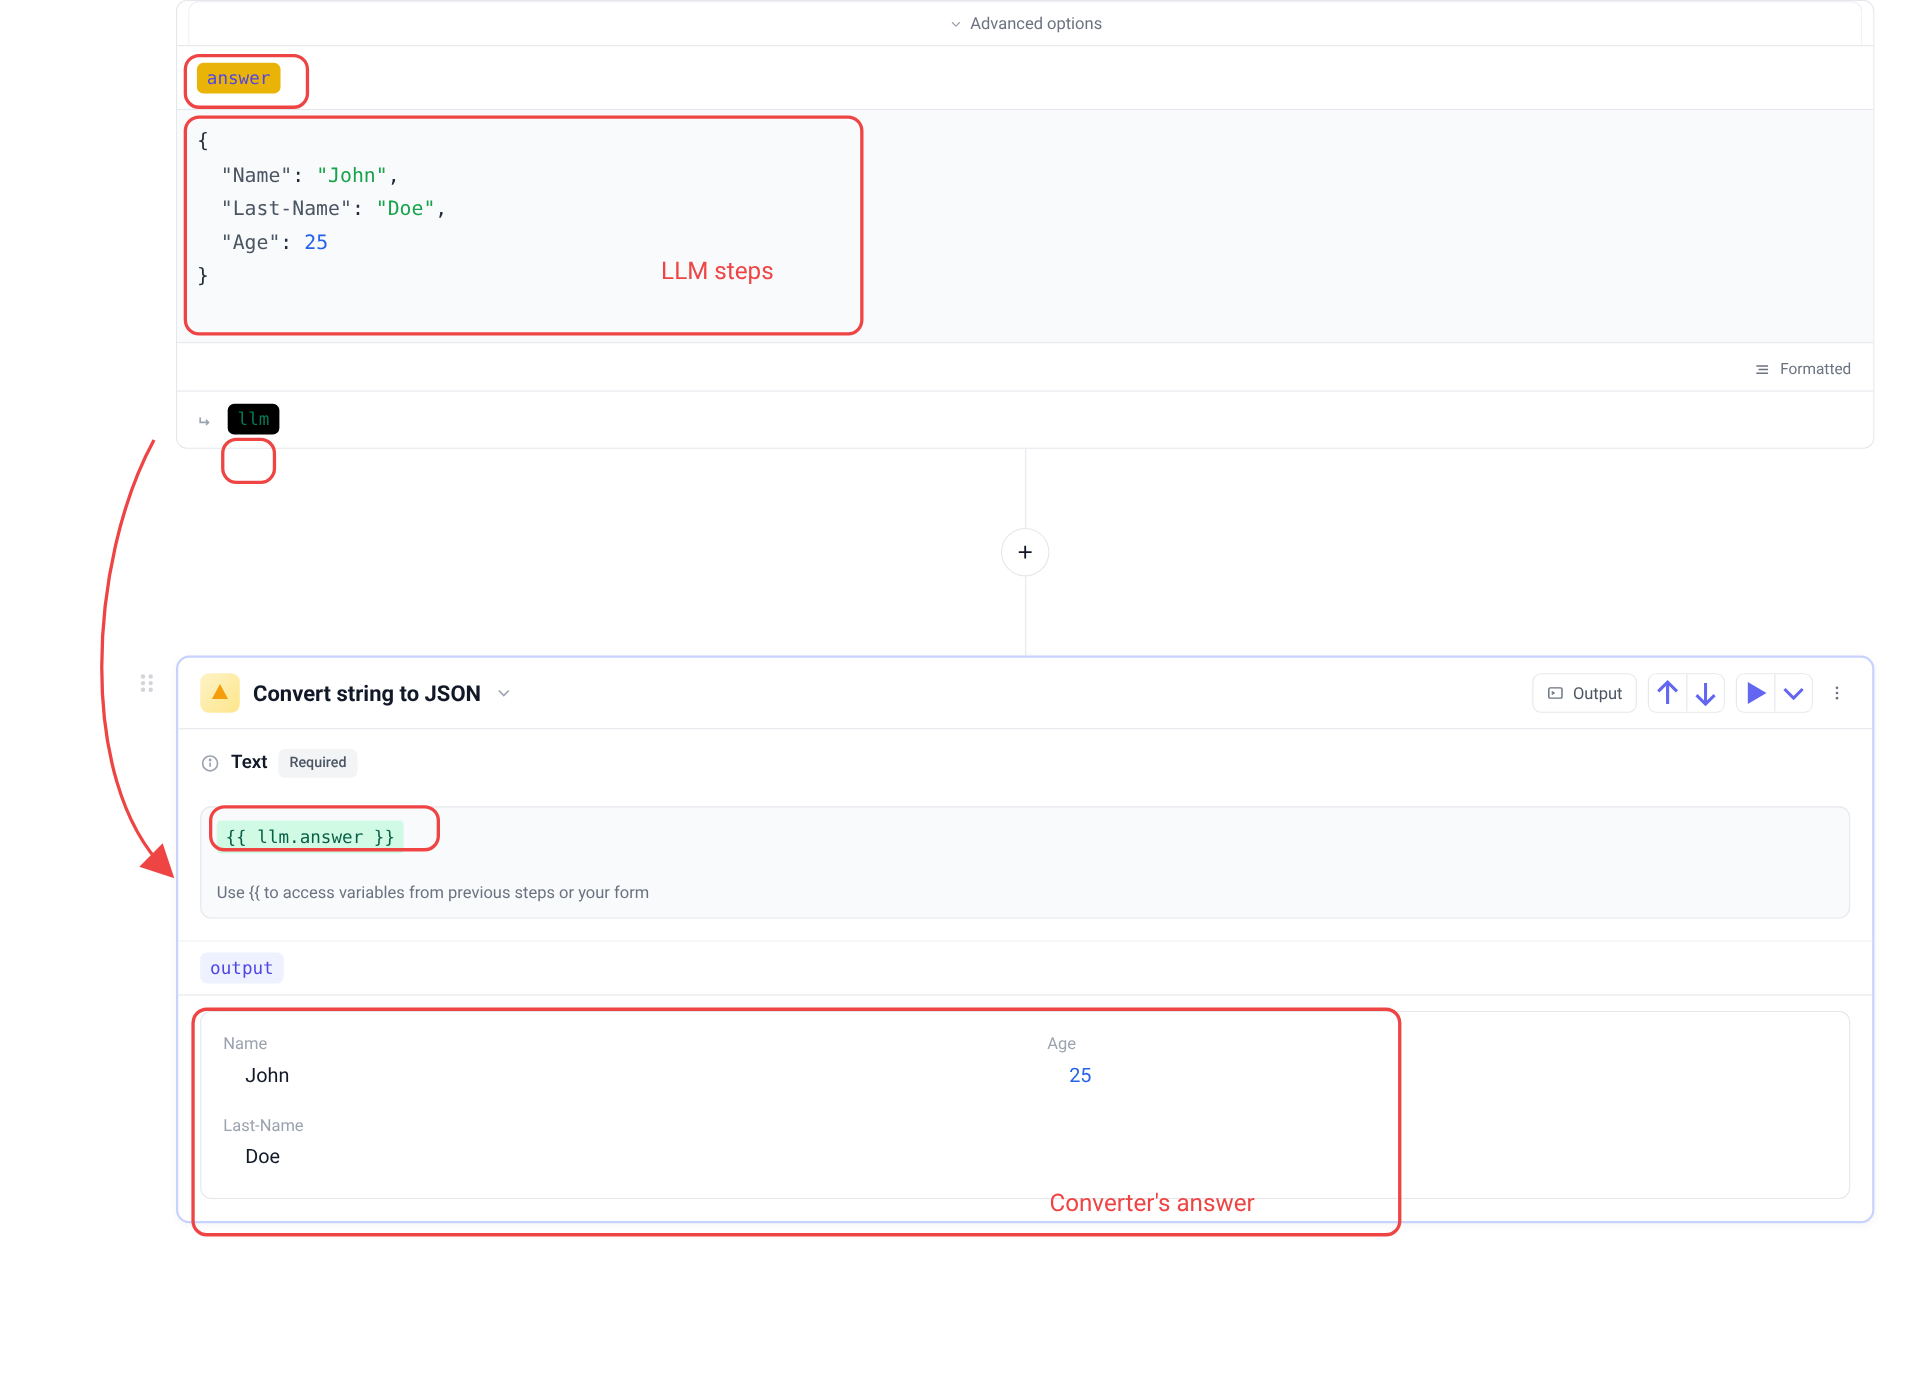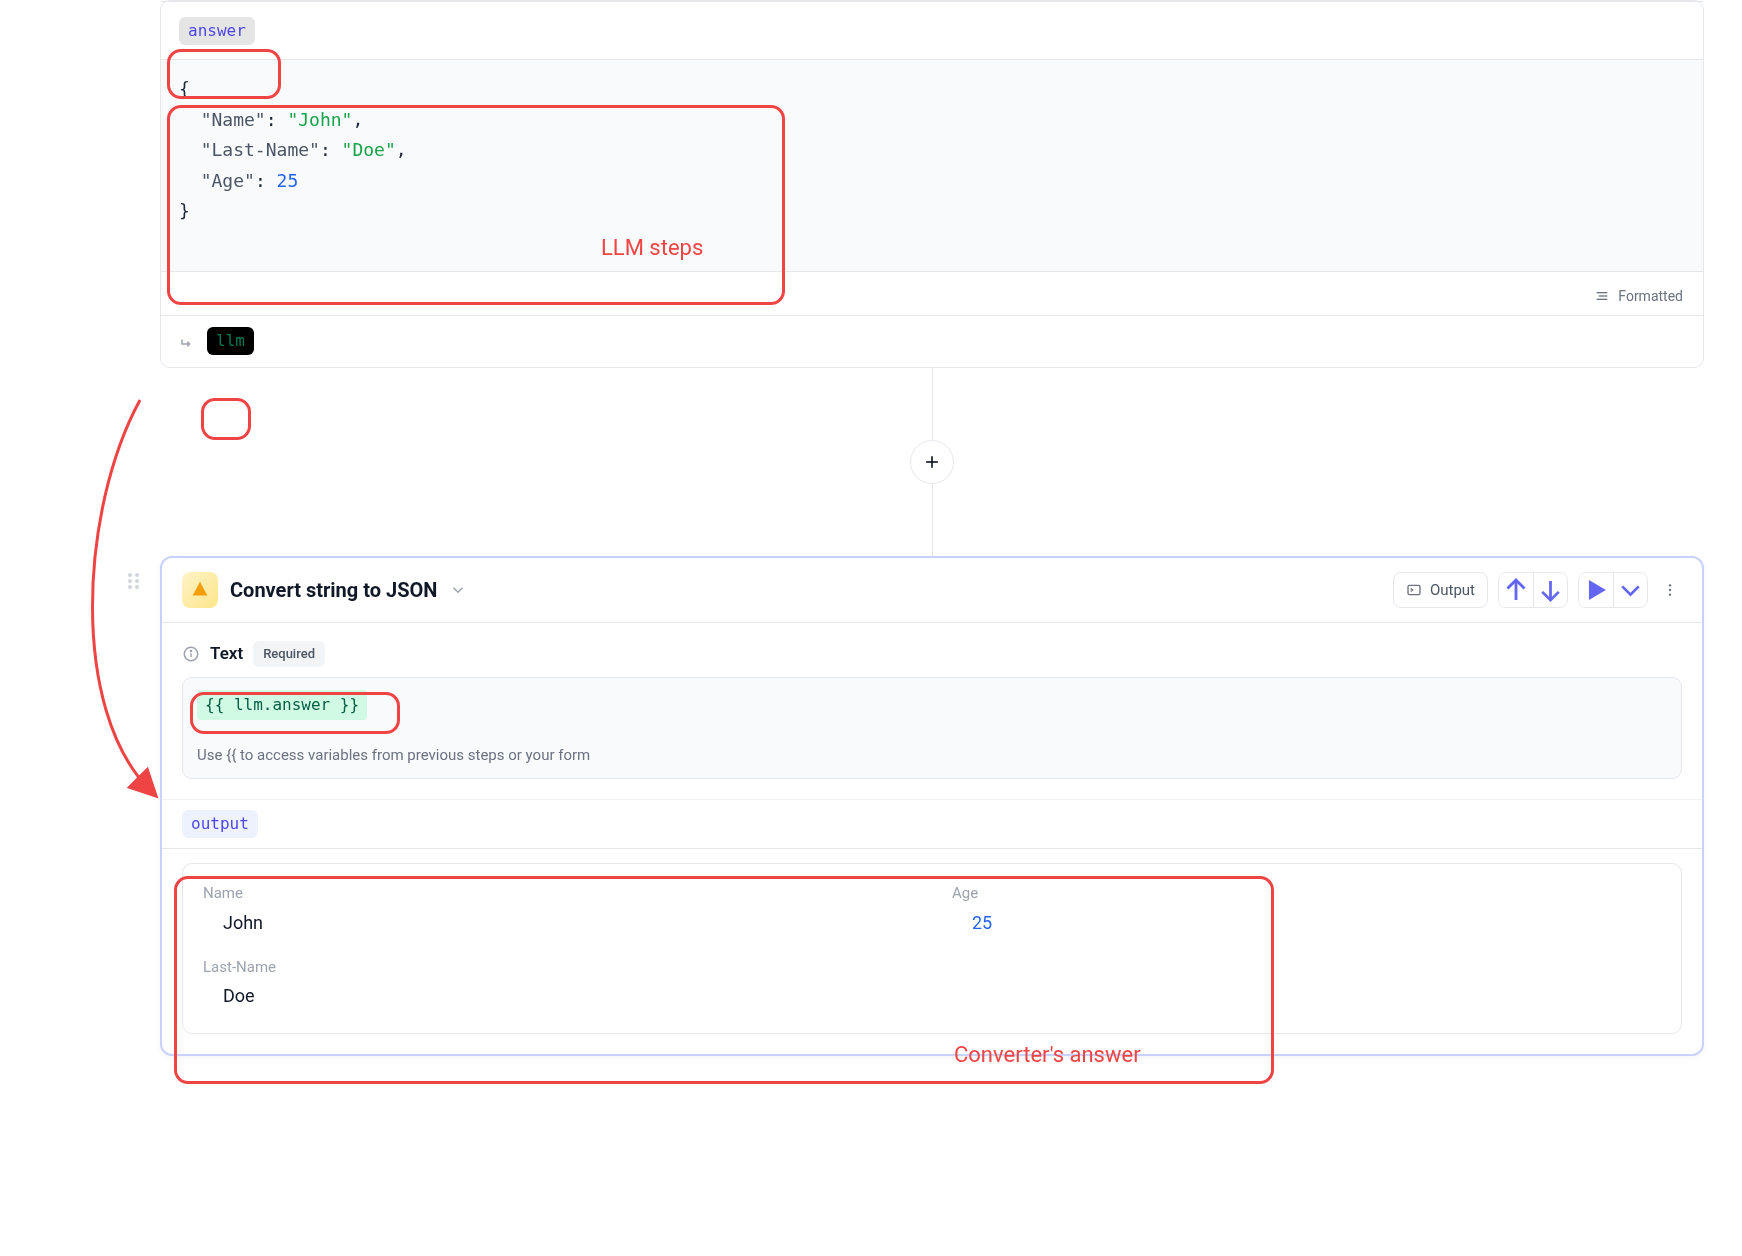--- a/index.html
+++ b/index.html
@@ -48,21 +48,21 @@
     padding-left: 18px;
     border-top: 1px solid #e5e7eb;
   }
   .chip {
     display: inline-block;
     padding: 2px 9px;
     border-radius: 6px;
     font-size: 16px;
     font-family: "SF Mono", Menlo, Consolas, monospace;
   }
-  .chip-answer { background: #e5e5e5; color: #4f46e5; }
+  .chip-answer { background: #eab308; color: #4f46e5; }
   .chip-llm { background: #000000; color: #047857; }
   .chip-output { background: #eef2ff; color: #4f46e5; }
   .red-circle {
     border: 3px solid #ef4444;
     border-radius: 14px;
     position: absolute;
   }
   .code-area {
     position: relative;
     background: #f8fafc;
@@ -182,21 +182,21 @@
   .more-btn {
     width: 24px; height: 34px;
     display:flex; align-items:center; justify-content:center;
     background: transparent; border: none;
   }
   .convert-body {
     padding: 18px 20px 20px 20px;
   }
   .label-row {
     display: flex; align-items: center; gap: 10px;
-    margin-bottom: 10px;
+    margin-bottom: 26px;
   }
   .info-icon {
     width: 18px; height: 18px; color: #9ca3af;
     display:flex; align-items:center; justify-content:center;
   }
   .label-text { font-size: 17px; font-weight: 600; color: #111827; }
   .req-badge {
     font-size: 13px; background: #f3f4f6; color: #4b5563;
     padding: 3px 10px; border-radius: 6px; font-weight: 500;
   }
@@ -261,20 +261,26 @@
     height: 450px;
     pointer-events: none;
   }
 </style>
 </head>
 <body>
 
 <div class="canvas">
 
   <div class="panel" style="position:relative;">
+    <div class="adv-row">
+      <svg viewBox="0 0 24 24" fill="none" stroke="currentColor" stroke-width="2">
+          <polyline points="6 9 12 15 18 9"></polyline>
+        </svg>
+      <span>Advanced options</span>
+    </div>
     <div class="tag-row">
       <span class="chip chip-answer">answer</span>
     </div>
     <div class="code-area">
       <div class="code-block">{<br>  <span class="key">"Name"</span>: <span class="str">"John"</span>,<br>  <span class="key">"Last-Name"</span>: <span class="str">"Doe"</span>,<br>  <span class="key">"Age"</span>: <span class="num">25</span><br>}</div>
     </div>
     <div class="bottom-status">
       <svg viewBox="0 0 24 24" fill="none" stroke="currentColor" stroke-width="2">
           <line x1="4" y1="7" x2="20" y2="7"></line>
           <line x1="7" y1="12" x2="20" y2="12"></line>

